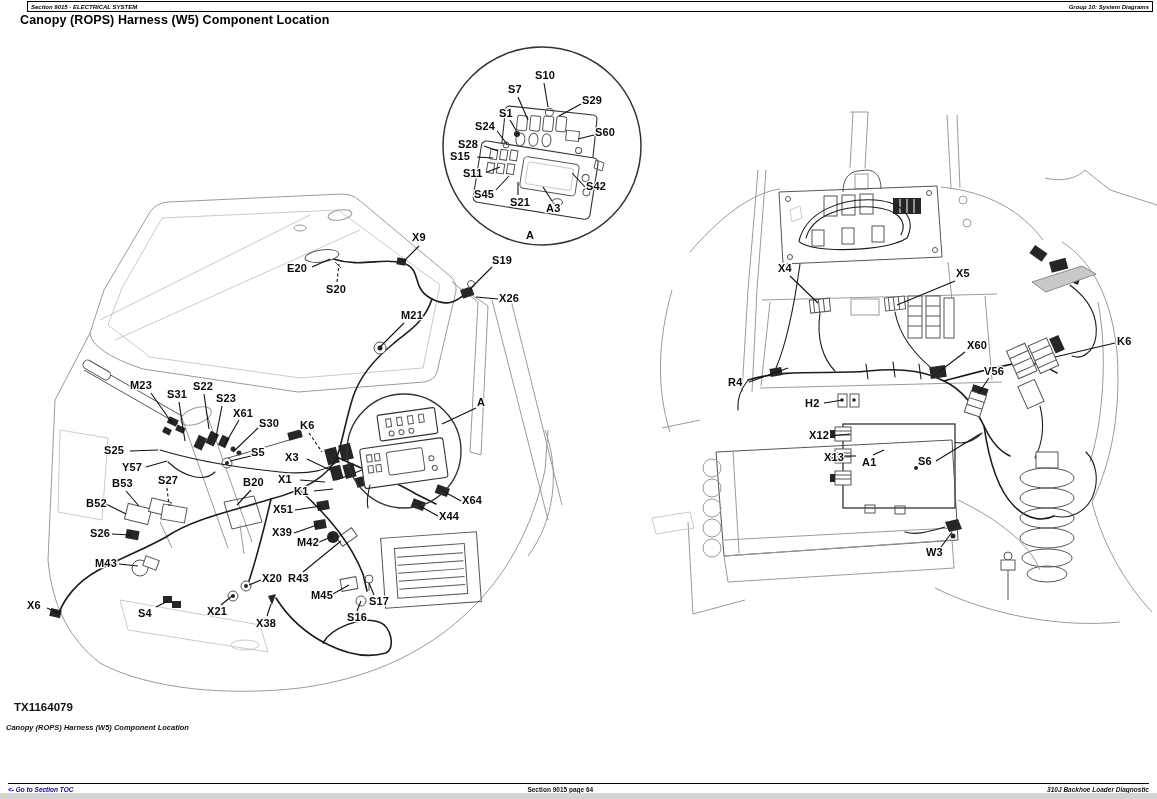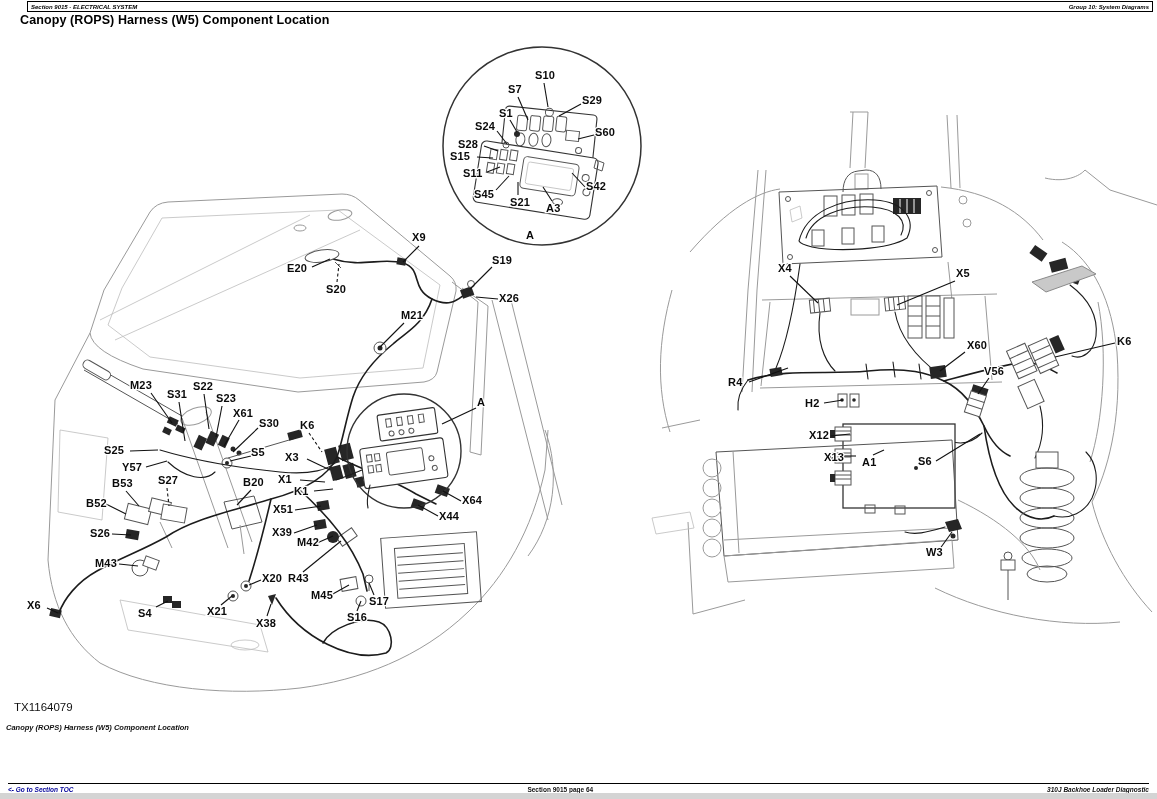--- a/index.html
+++ b/index.html
@@ -3,21 +3,21 @@
 <meta charset="utf-8">
 <style>
   *{margin:0;padding:0;box-sizing:border-box}
   html,body{width:1157px;height:799px;background:#fff;font-family:"Liberation Sans",sans-serif;overflow:hidden}
   .page{position:absolute;left:0;top:0;width:1157px;height:799px;background:#fff}
   #diagram-svg{position:absolute;left:0;top:0}
   .hdr{position:absolute;left:27px;right:4px;top:1px;height:11px;
        border:1px solid #000;border-width:1.5px 1px;display:flex;justify-content:space-between;
        align-items:center;font-size:6px;font-weight:bold;font-style:italic;color:#000;padding:0 3px;background:#fff}
   .title{position:absolute;left:20px;top:13px;font-size:12.5px;font-weight:bold;color:#000;letter-spacing:.1px}
-  .figid{position:absolute;left:14px;top:701px;font-size:11.5px;font-weight:normal;color:#111}
+  .figid{position:absolute;left:14px;top:701px;font-size:11.5px;font-weight:bold;color:#111}
   .figcap{position:absolute;left:6px;top:723px;font-size:7.5px;font-weight:bold;font-style:italic;color:#111}
   .ftr{position:absolute;left:8px;right:8px;top:783px;border-top:1.5px solid #000;padding-top:2px;
        display:flex;justify-content:space-between;align-items:flex-start;font-size:6.5px;font-weight:bold;color:#111}
   .ftr-link{text-decoration:underline;font-style:italic}
   .ftr-right{font-style:italic}
   .bottom-bar{position:absolute;left:0;right:0;bottom:0;height:6px;background:#d4d4d4}
   
   .thin{fill:none;stroke:#9a9a9a;stroke-width:1}
   .lt{fill:none;stroke:#bdbdbd;stroke-width:.8}
   .med{fill:none;stroke:#555;stroke-width:1}

